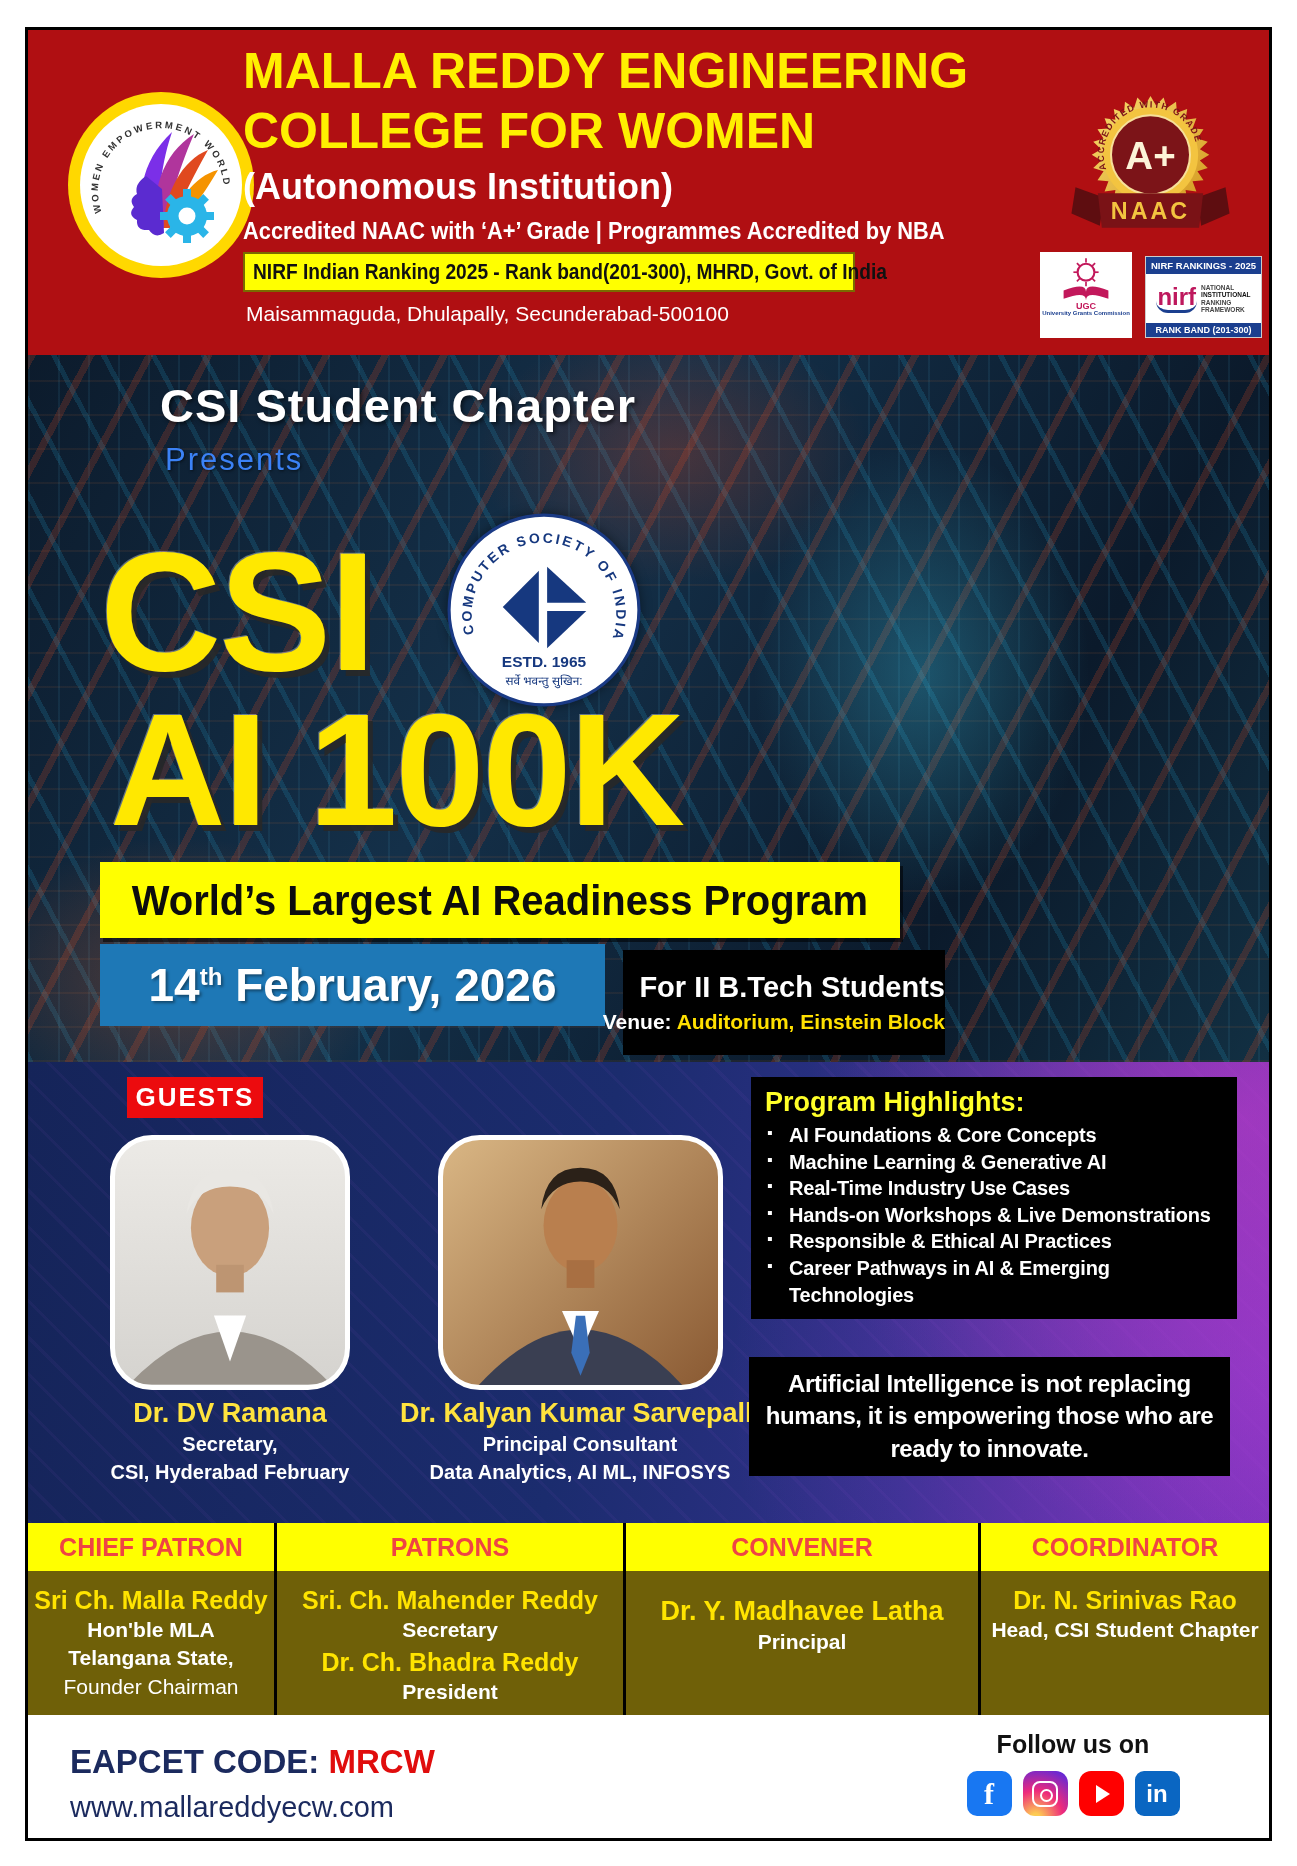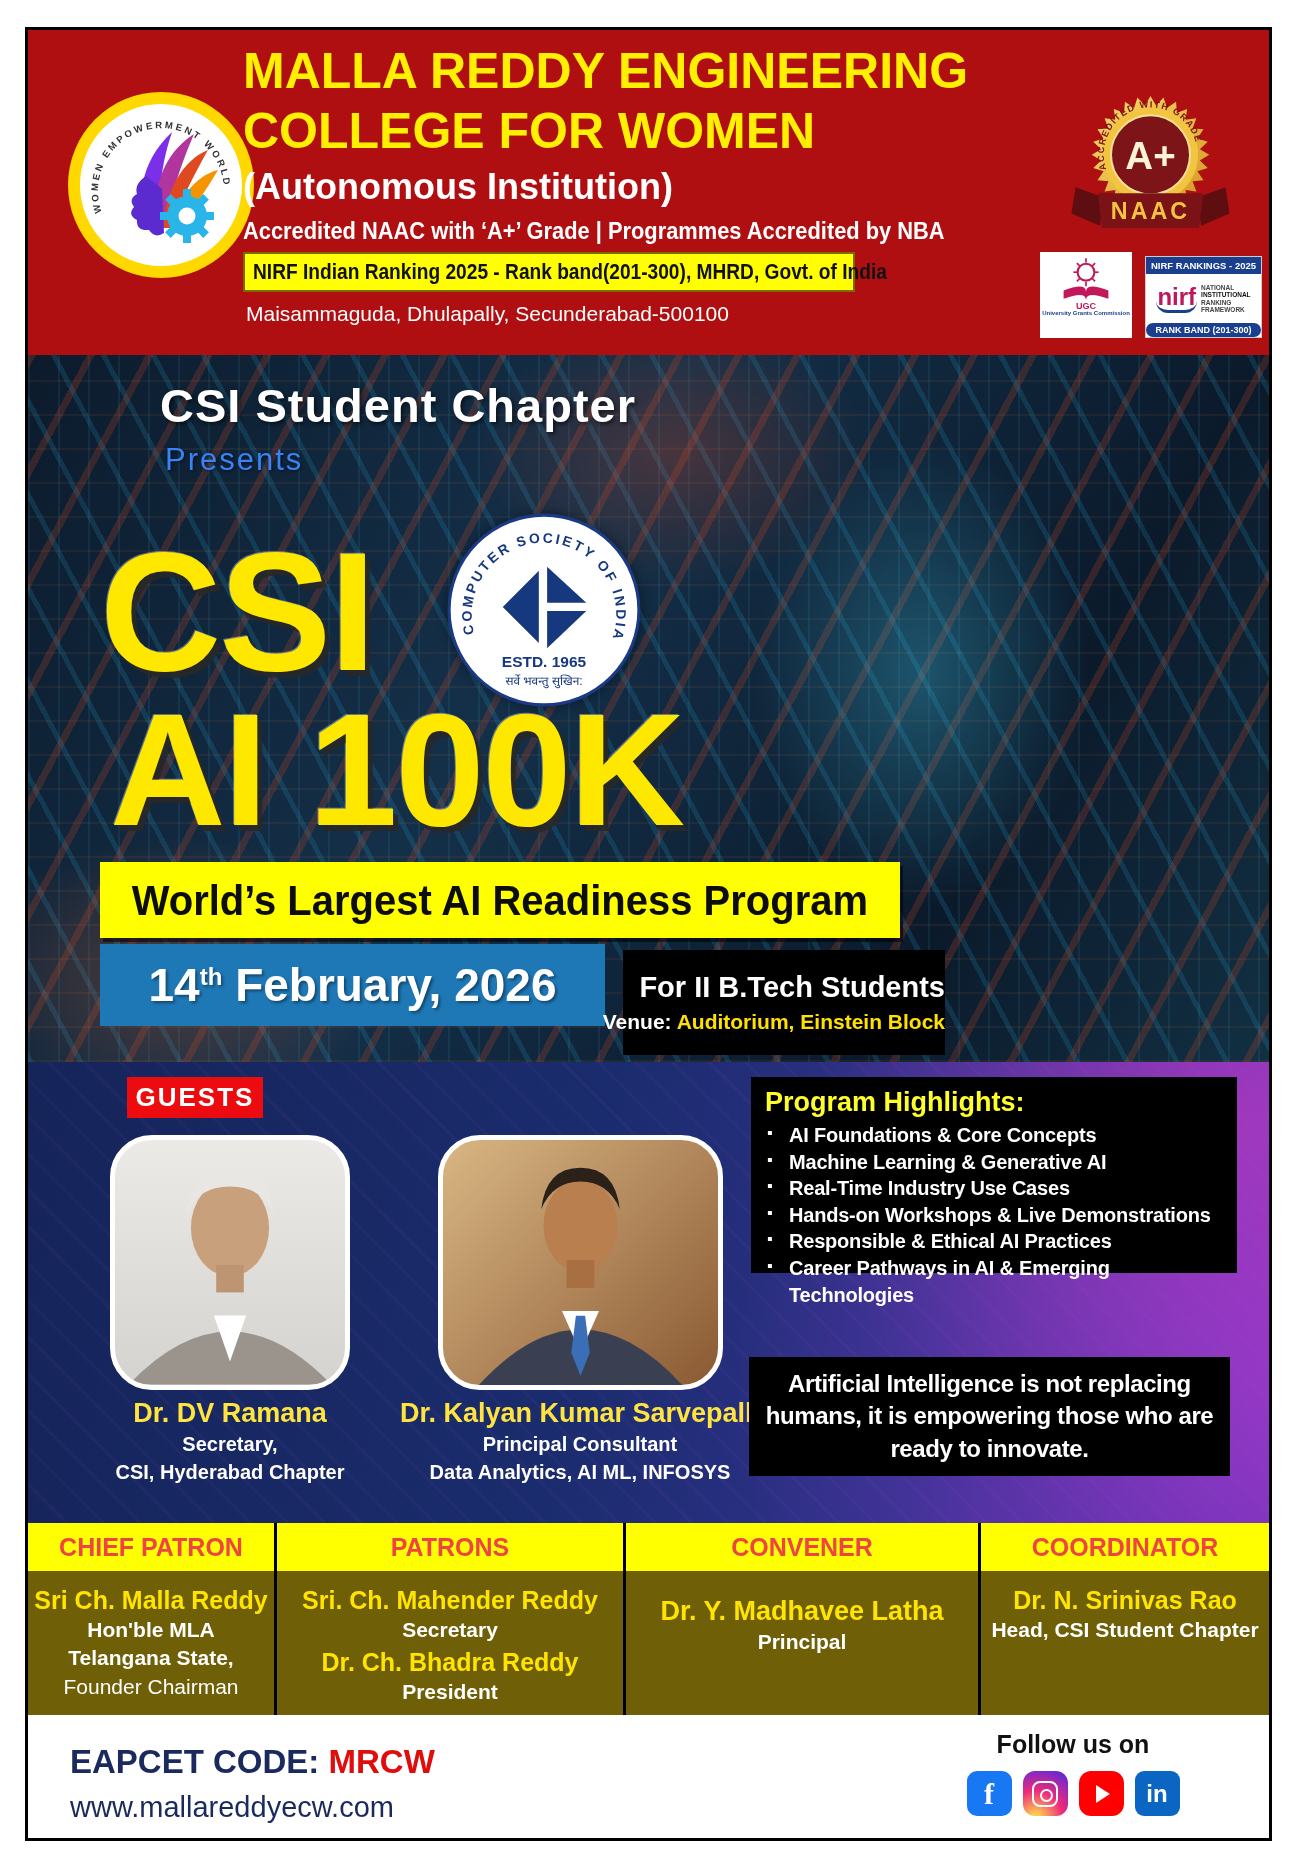--- a/index.html
+++ b/index.html
@@ -18,21 +18,21 @@
   .nirf-bar span { font-size:22px; font-weight:700; color:#111; white-space:nowrap; transform:scaleX(0.87); transform-origin:left; }
   .address { position:absolute; left:218px; top:272px; font-size:21px; color:#ffffff; }
   .naac-badge { position:absolute; left:1040px; top:62px; width:165px; height:152px; }
   .ugc-card { position:absolute; left:1012px; top:222px; width:92px; height:86px; background:#fff; display:flex; flex-direction:column; align-items:center; padding-top:2px; }
   .ugc-sub { font-size:6px; color:#1b3f8f; font-weight:700; text-align:center; }
   .nirf-card { position:absolute; left:1117px; top:226px; width:117px; height:82px; background:#ffffff; border:1px solid #ccc; display:flex; flex-direction:column; }
   .nirf-card-top { background:#1b3f8f; color:#fff; font-size:9.5px; font-weight:800; text-align:center; padding:3px 0; white-space:nowrap; }
   .nirf-card-mid { flex:1; display:flex; align-items:center; justify-content:center; gap:4px; }
   .nirf-word { color:#be185d; font-size:24px; font-weight:800; line-height:1; border-bottom:3px solid #1b3f8f; border-radius:0 0 12px 12px; padding:0 1px 1px 1px; }
   .nirf-side { font-size:6.5px; color:#444; font-weight:700; line-height:1.15; }
-  .nirf-card-bot { background:#1b3f8f; color:#fff; font-size:9px; font-weight:800; text-align:center; padding:2px 0; white-space:nowrap;border-radius:7px; }
+  .nirf-card-bot { background:#1b3f8f; color:#fff; font-size:9px; font-weight:800; text-align:center; padding:2px 0; white-space:nowrap; }
 
   
   .hero-bg { position:absolute; left:28px; top:355px; width:1241px; height:707px;
     background:
       radial-gradient(ellipse 240px 330px at 72% 45%, rgba(64,205,238,0.30), transparent 70%),
       radial-gradient(ellipse 300px 200px at 12% 88%, rgba(238,102,40,0.28), transparent 70%),
       radial-gradient(ellipse 280px 190px at 52% 14%, rgba(235,72,30,0.24), transparent 70%),
       repeating-linear-gradient(118deg, rgba(226,74,31,0.20) 0 7px, transparent 7px 52px),
       repeating-linear-gradient(62deg, rgba(36,160,205,0.18) 0 5px, transparent 5px 44px),
       repeating-linear-gradient(90deg, rgba(70,170,210,0.10) 0 2px, transparent 2px 30px),
@@ -71,21 +71,21 @@
   .photo1 { left:110px; width:240px; background:linear-gradient(180deg,#eceae6,#d5d3cf); }
   .photo2 { left:438px; width:285px; background:linear-gradient(135deg,#d9b684,#8a5a33); }
   .photo svg { width:100%; height:100%; display:block; }
   .guest-cap { position:absolute; text-align:center; }
   .gc1 { left:80px; top:1398px; width:300px; }
   .gc2 { left:390px; top:1398px; width:380px; }
   .guest-name { color:#ffe33e; font-size:27px; font-weight:800; line-height:1.15; }
   .guest-sub { color:#fff; font-size:20px; font-weight:700; line-height:1.25; margin-top:3px; }
 
   
-  .highlights { position:absolute; left:751px; top:1077px; width:486px; height:196px; background:#000; padding:10px 14px; }
+  .highlights { position:absolute; left:751px; top:1077px; width:486px; height:242px; background:#000; padding:10px 14px; }
   .hl-title { color:#ffff29; font-size:27px; font-weight:800; margin-bottom:4px; }
   .hl-item { position:relative; color:#fff; font-size:20px; font-weight:700; line-height:1.33; padding-left:24px; letter-spacing:-0.2px; }
   .hl-item::before { content:"▪"; position:absolute; left:2px; top:0; font-size:16px; }
   .quote-box { position:absolute; left:749px; top:1357px; width:481px; height:119px; background:#000; display:flex; align-items:center; justify-content:center; padding:8px 14px; }
   .quote-box span { color:#fff; font-size:24px; font-weight:700; text-align:center; line-height:1.35; letter-spacing:-0.4px; }
 
   
   .committee { position:absolute; left:28px; top:1523px; width:1241px; height:192px; display:flex; }
   .ccol { display:flex; flex-direction:column; border-right:3px solid #000; }
   .ccol:last-child { border-right:none; }
@@ -276,21 +276,21 @@
       <rect x="44" y="52" width="12" height="12" fill="#a86f42"></rect>
       <path d="M6,106 Q50,58 94,106 Z" fill="#3a3f52"></path>
       <polygon points="42,74 58,74 50,92" fill="#fff"></polygon>
       <polygon points="48,76 52,76 54,92 50,102 46,92" fill="#3a6fb8"></polygon>
     </svg>
   </div>
 
   <div class="guest-cap gc1">
     <div class="guest-name">Dr. DV Ramana</div>
     <div class="guest-sub">Secretary,</div>
-    <div class="guest-sub">CSI, Hyderabad Chapter</div>
+    <div class="guest-sub">CSI, Hyderabad February</div>
   </div>
   <div class="guest-cap gc2">
     <div class="guest-name">Dr. Kalyan Kumar Sarvepalli</div>
     <div class="guest-sub">Principal Consultant</div>
     <div class="guest-sub">Data Analytics, AI ML, INFOSYS</div>
   </div>
 
   <div class="highlights">
     <div class="hl-title">Program Highlights:</div>
     <div class="hl-item">AI Foundations &amp; Core Concepts</div>

